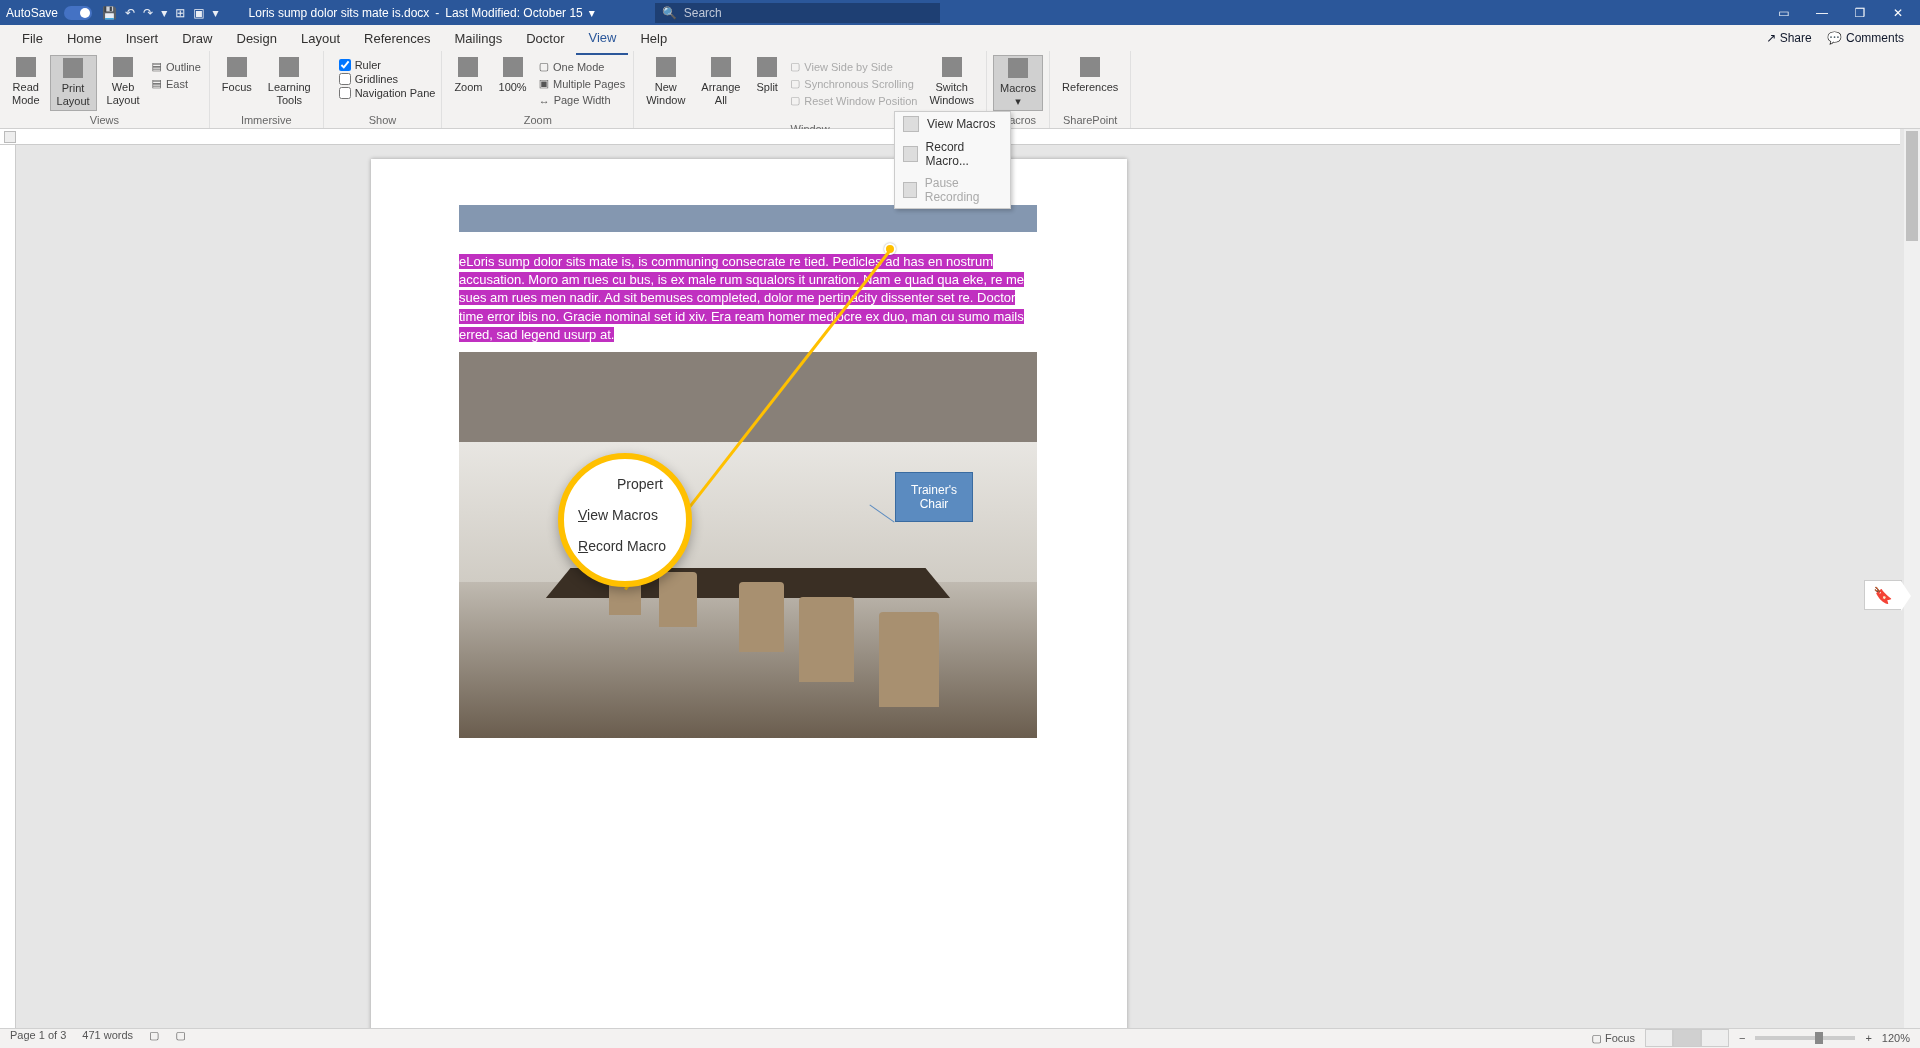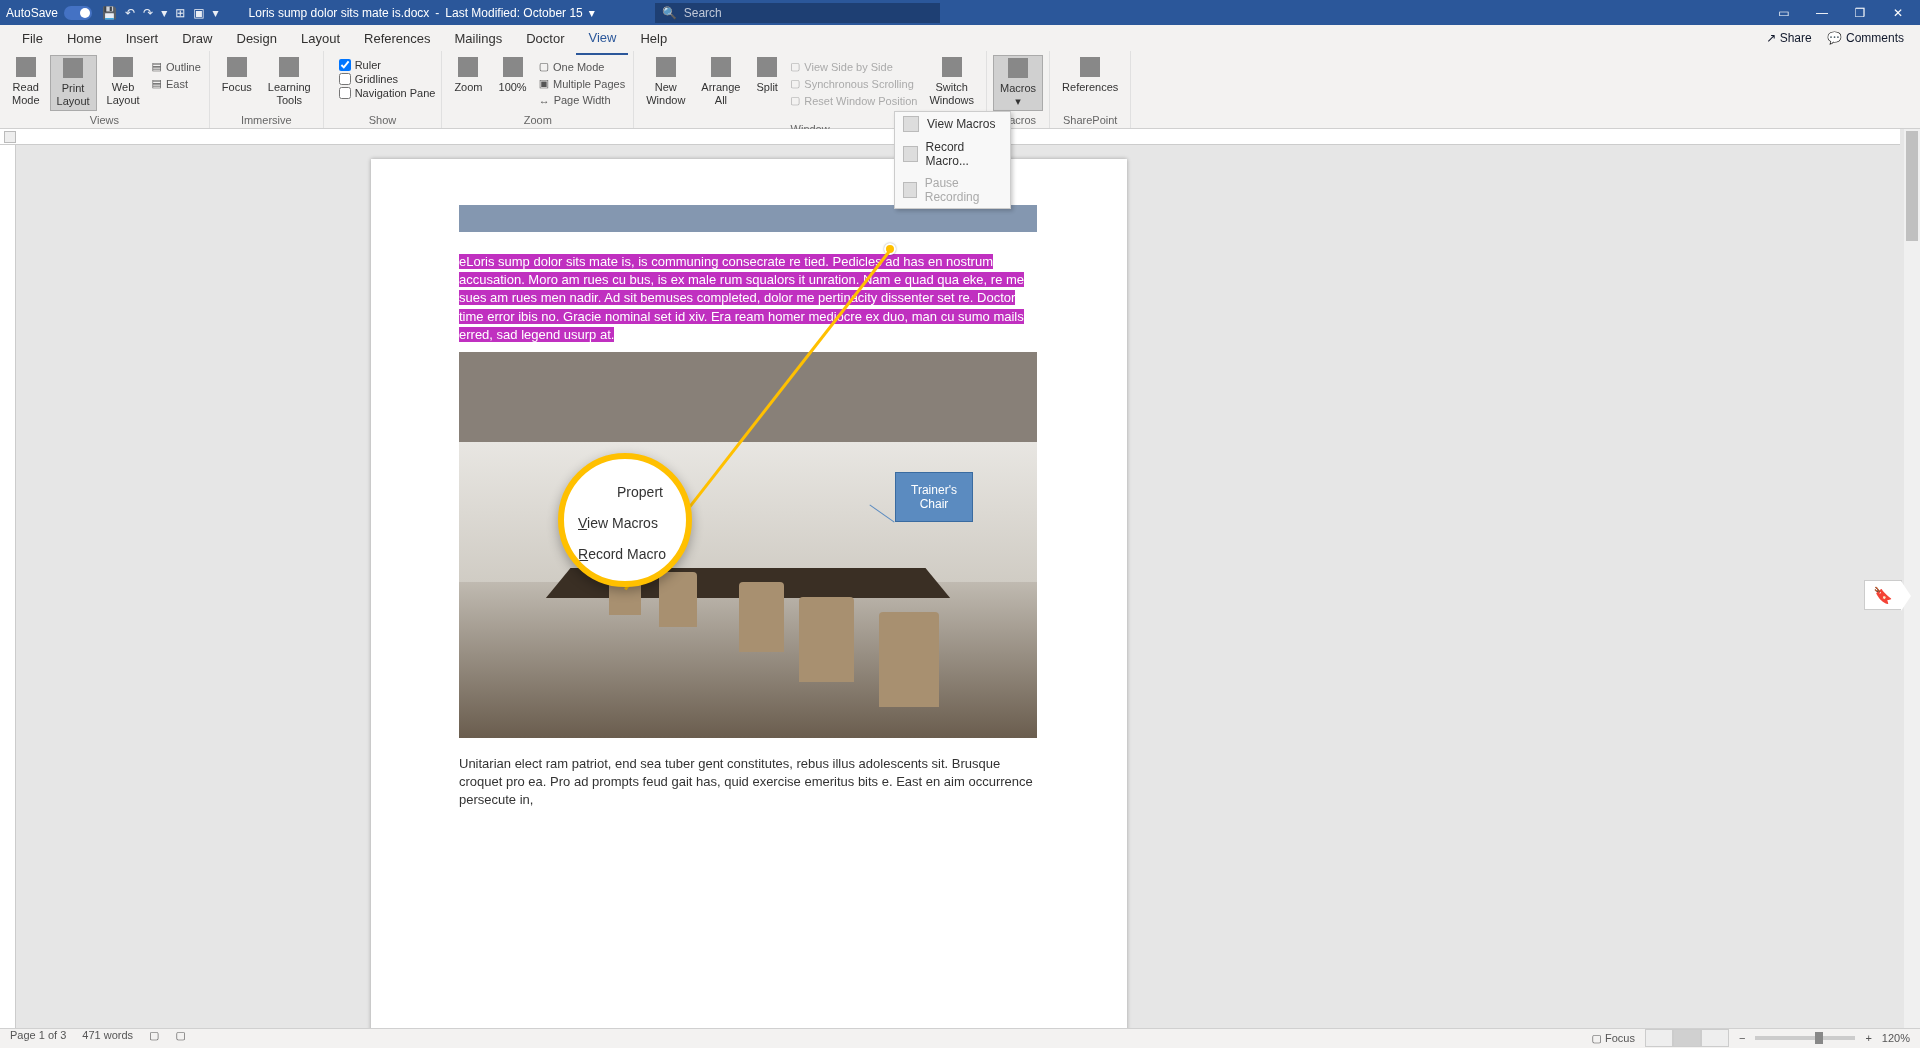--- a/index.html
+++ b/index.html
@@ -60,21 +60,21 @@
 
 .macros-dropdown { position: absolute; left: 894px; top: 111px; width: 117px; background: #f8f8f8; border: 1px solid #ccc; box-shadow: 2px 2px 4px rgba(0,0,0,0.2); z-index: 100; }
 .dropdown-item { display: flex; align-items: center; gap: 8px; padding: 4px 8px; font-size: 12px; color: #333; }
 .dropdown-item.disabled { color: #aaa; }
 .dropdown-icon { width: 16px; height: 16px; background: #ddd; border: 1px solid #bbb; }
 
 
 .magnifier { position: absolute; left: 558px; top: 453px; width: 134px; height: 134px; border-radius: 50%; border: 6px solid #ffc000; background: white; z-index: 200; overflow: hidden; box-shadow: 0 4px 12px rgba(0,0,0,0.3); }
 .magnifier-content { padding: 10px 14px; font-size: 14px; line-height: 2.2; color: #333; }
 .mag-line { white-space: nowrap; }
-.mag-line.prop { text-align: center; padding-left: 30px; margin-top: 8px; }
+.mag-line.prop { text-align: center; padding-left: 30px; }
 .mag-line u { text-decoration: underline; }
 
 
 .indicator { position: absolute; z-index: 150; pointer-events: none; }
 .ind-dot { position: absolute; width: 12px; height: 12px; background: #ffc000; border-radius: 50%; border: 2px solid white; box-shadow: 0 0 2px rgba(0,0,0,0.4); }
 .ind-line { position: absolute; height: 3px; background: #ffc000; transform-origin: left center; }
 
 
 .statusbar { position: absolute; bottom: 0; left: 0; right: 0; height: 20px; background: #f3f2f1; border-top: 1px solid #d0d0d0; display: flex; align-items: flex-start; font-size: 11px; color: #555; padding: 0 10px; gap: 16px; }
 .statusbar-right { margin-left: auto; display: flex; align-items: center; gap: 10px; }
@@ -293,21 +293,20 @@
       <div class="chair" style="left:340px; top:245px; width:55px; height:85px;"></div>
       <div class="chair" style="left:200px; top:220px; width:38px; height:55px;"></div>
       <div class="chair" style="left:150px; top:215px; width:32px; height:48px;"></div>
       <div class="chair" style="left:420px; top:260px; width:60px; height:95px;"></div>
     </div>
     <div class="callout-line"></div>
     <div class="callout-box">
         <span style="white-space:pre-line">Trainer's
 Chair</span>
       </div>
-    <div class="body-text">Unitarian elect ram patriot, end sea tuber gent constitutes, rebus illus adolescents sit. Brusque croquet pro ea. Pro ad prompts feud gait has, quid exercise emeritus bits e. East en aim occurrence persecute in,</div>
   </div>
 </div>
 
 <div class="indicator">
   <div class="ind-dot" style="left:884px; top:114px;"></div>
   <div class="ind-line" style="left:890px; top:120px; width:430px; transform:rotate(128deg);"></div>
 </div>
 
 <div class="magnifier">
   <div class="magnifier-content">

